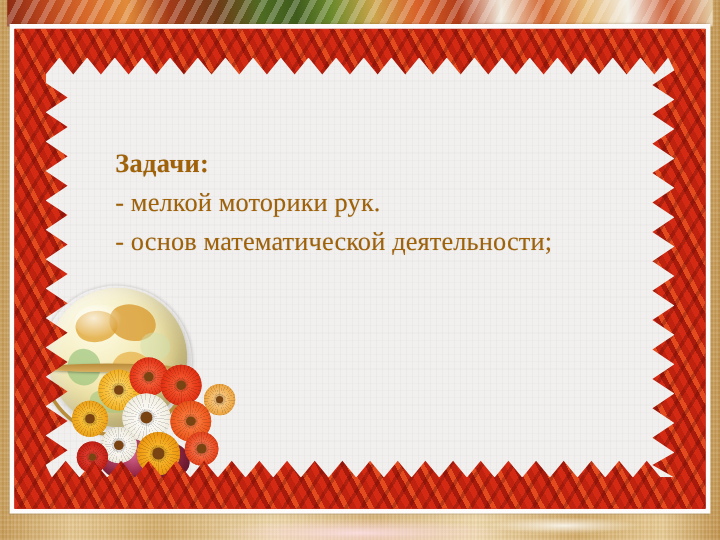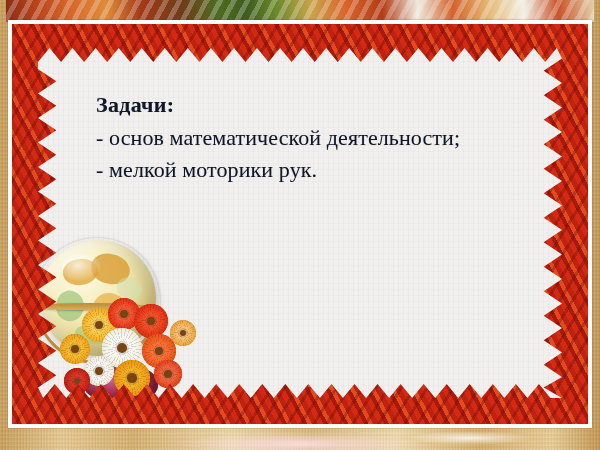--- a/index.html
+++ b/index.html
@@ -302,23 +302,23 @@
   }
   #basket2{
     position:absolute;left:40px;bottom:8px;width:34px;height:26px;
     border-radius:50%;
     background:radial-gradient(circle at 38% 36%, #d3648c 0%, #9c2a4c 55%, #6b0f26 100%);
   }
 
   
   #textblock{
     position:absolute;
-    left:58px; top:41px;
+    left:58px; top:72px;
     width:470px;
-    color:#0f172a;
+    color:#a16207;
     font-size:22px;
     line-height:1.46;
     letter-spacing:.1px;
     text-shadow:0 0 1px rgba(0,0,0,.2);
   }
   #heading{
     font-weight:bold;
     font-size:22px;
     margin-bottom:1px;
     letter-spacing:.3px;
@@ -394,21 +394,21 @@
             <div class="fl" id="f9">
                 <div class="petals"></div>
               </div>
             <div class="fl" id="f10">
                 <div class="petals"></div>
               </div>
           </div>
 
           <div id="textblock">
             <div id="heading">Задачи:</div>
+            <div class="bullet">- мелкой моторики рук.</div>
             <div class="bullet">- основ математической деятельности;</div>
-            <div class="bullet">- мелкой моторики рук.</div>
           </div>
 
         </div>
       </div>
     </div>
   </div>
 </div>
 
 </body></html>

